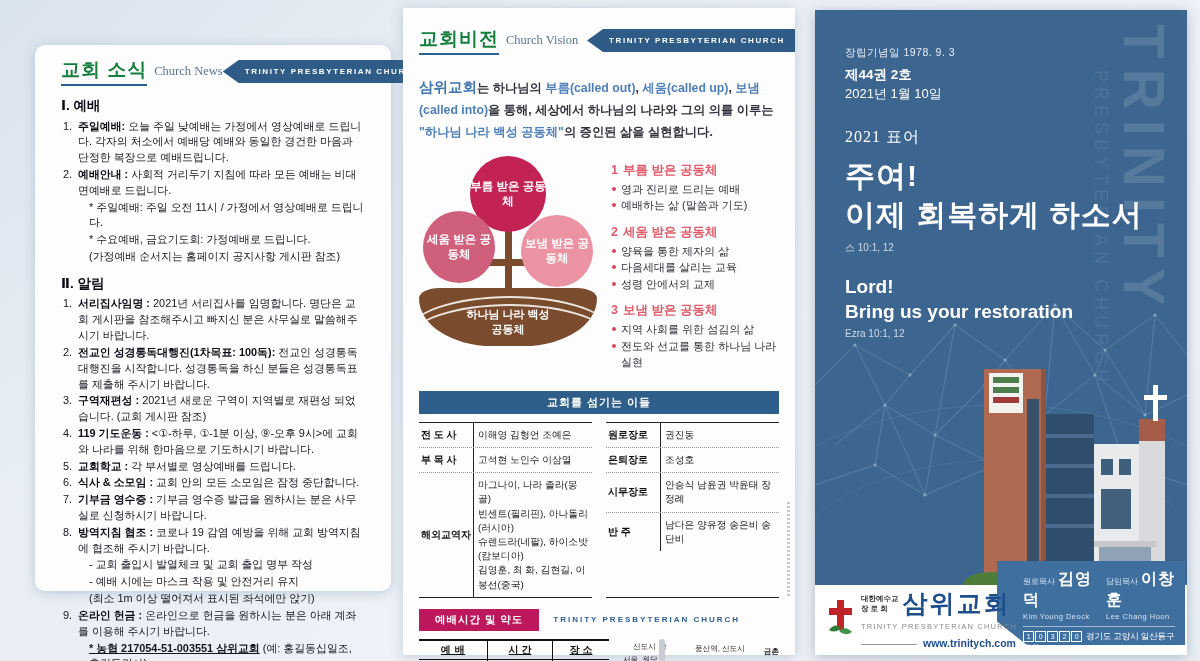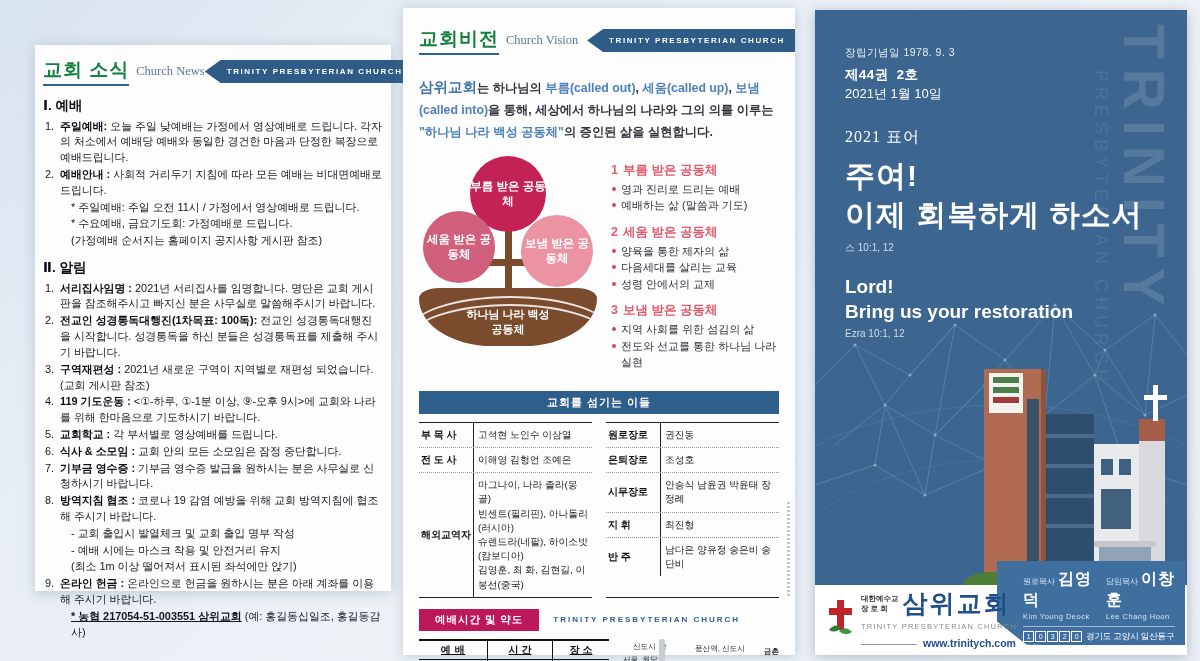--- a/index.html
+++ b/index.html
@@ -2,21 +2,21 @@
 <html><head>
 <meta charset="utf-8">
 <style>
   html,body{margin:0;padding:0;}
   body{width:1200px;height:661px;overflow:hidden;
        font-family:"Liberation Sans","DejaVu Sans",sans-serif;
        background:#eef2f7;}
   .page{position:relative;width:1200px;height:661px;
         background:linear-gradient(135deg,#d9e3ee 0%,#e7edf4 25%,#eff3f8 60%,#eaeff5 100%);}
   .panel{position:absolute;background:#fdfdfe;box-shadow:0 2px 12px rgba(90,115,150,.30);}
-  .panel-left{left:35px;top:45px;width:356px;height:546px;padding:12px 8px;box-sizing:border-box;}
+  .panel-left{left:35px;top:45px;width:356px;height:546px;padding:12px 26px;box-sizing:border-box;border-radius:10px;}
   .panel-mid{left:403px;top:8px;width:392px;height:647px;padding:18px 16px;box-sizing:border-box;}
   .panel-right{position:absolute;left:815px;top:10px;width:372px;height:645px;background:#3c6590;overflow:hidden;box-shadow:0 2px 12px rgba(60,80,110,.35);}
 
   
   .phead{display:flex;align-items:center;white-space:nowrap;}
   .ptitle{font-size:19px;font-weight:bold;color:#15803d;border-bottom:2px solid #2a6296;padding-bottom:1px;letter-spacing:1px;}
   .psub{font-family:"Liberation Serif","DejaVu Serif",serif;font-size:12.5px;color:#5c7693;margin-left:7px;}
   .ribbon{margin-left:auto;margin-right:-18px;background:#2e5c86;color:#fff;
           font-size:8px;font-weight:bold;letter-spacing:1.6px;
           padding:7px 10px 7px 22px;
@@ -85,21 +85,21 @@
 
   .map{position:relative;flex:1;margin-left:8px;height:124px;}
   .road{position:absolute;background:#c9cdd1;border-radius:3px;}
   .mlabel{position:absolute;font-size:7.6px;color:#2c2c34;white-space:pre-line;text-align:center;line-height:1.2;}
   .blue-arrow{position:absolute;color:#3a6ea5;font-size:10px;font-weight:bold;}
   .mini-church{position:absolute;width:16px;height:16px;}
 
   
   .cover-txt{position:absolute;left:30px;color:#fff;z-index:5;}
   .anniv{top:36px;font-size:10.5px;letter-spacing:.5px;color:#e8eef5;}
-  .vol{top:56px;font-size:13.5px;font-weight:bold;font-family:Liberation Mono, monospace;}
+  .vol{top:56px;font-size:13.5px;font-weight:bold;}
   .cdate{top:75px;font-size:13px;}
   .slogan-label{top:117px;font-family:"Liberation Serif","DejaVu Serif",serif;font-size:16px;letter-spacing:1px;}
   .slogan1{top:146px;font-size:30px;font-weight:bold;letter-spacing:1px;}
   .slogan2{top:185px;font-size:30px;font-weight:bold;letter-spacing:1px;}
   .versekr{top:231px;font-size:10px;color:#cfdce9;}
   .sloganEn1{top:266px;font-size:19px;font-weight:bold;}
   .sloganEn2{top:291px;font-size:19px;font-weight:bold;}
   .verseen{top:318px;font-size:10px;color:#cfdce9;}
   .vert-main{position:absolute;top:14px;right:10px;writing-mode:vertical-rl;
              font-size:57px;font-weight:800;color:#56799e;letter-spacing:10px;z-index:2;}
@@ -206,26 +206,26 @@
           <div class="gpt">지역 사회를 위한 섬김의 삶</div>
           <div class="gpt">전도와 선교를 통한 하나님 나라 실현</div>
         </div>
       </div>
     </div>
 
     <div class="bluebar">교회를 섬기는 이들</div>
     <div class="stables">
       <div class="stable">
         <div class="srow">
+            <span class="srole">전 도 사</span>
+            <span class="sval">이해영 김형언 조예은</span>
+          </div>
+        <div class="srow">
             <span class="srole">부 목 사</span>
             <span class="sval">고석현 노인수 이삼열</span>
-          </div>
-        <div class="srow">
-            <span class="srole">전 도 사</span>
-            <span class="sval">이해영 김형언 조예은</span>
           </div>
         <div class="srow">
             <span class="srole">해외교역자</span>
             <span class="sval">마그나이, 나라 졸라(몽골)
 빈센트(필리핀), 아나돌리(러시아)
 슈렌드라(네팔), 하이소밧(캄보디아)
 김영훈, 최 화, 김현길, 이봉선(중국)</span>
           </div>
       </div>
       <div class="stable">
@@ -233,24 +233,20 @@
             <span class="srole">원로장로</span>
             <span class="sval">권진동</span>
           </div>
         <div class="srow">
             <span class="srole">은퇴장로</span>
             <span class="sval">조성호</span>
           </div>
         <div class="srow">
             <span class="srole">시무장로</span>
             <span class="sval">안승식 남윤권 박윤태 장정례</span>
-          </div>
-        <div class="srow">
-            <span class="srole">지    휘</span>
-            <span class="sval">최진형</span>
           </div>
         <div class="srow">
             <span class="srole">반    주</span>
             <span class="sval">남다은 양유정 송은비 송단비</span>
           </div>
       </div>
     </div>
 
     <div class="whead-row">
       <span class="wbox">예배시간 및 약도</span>

